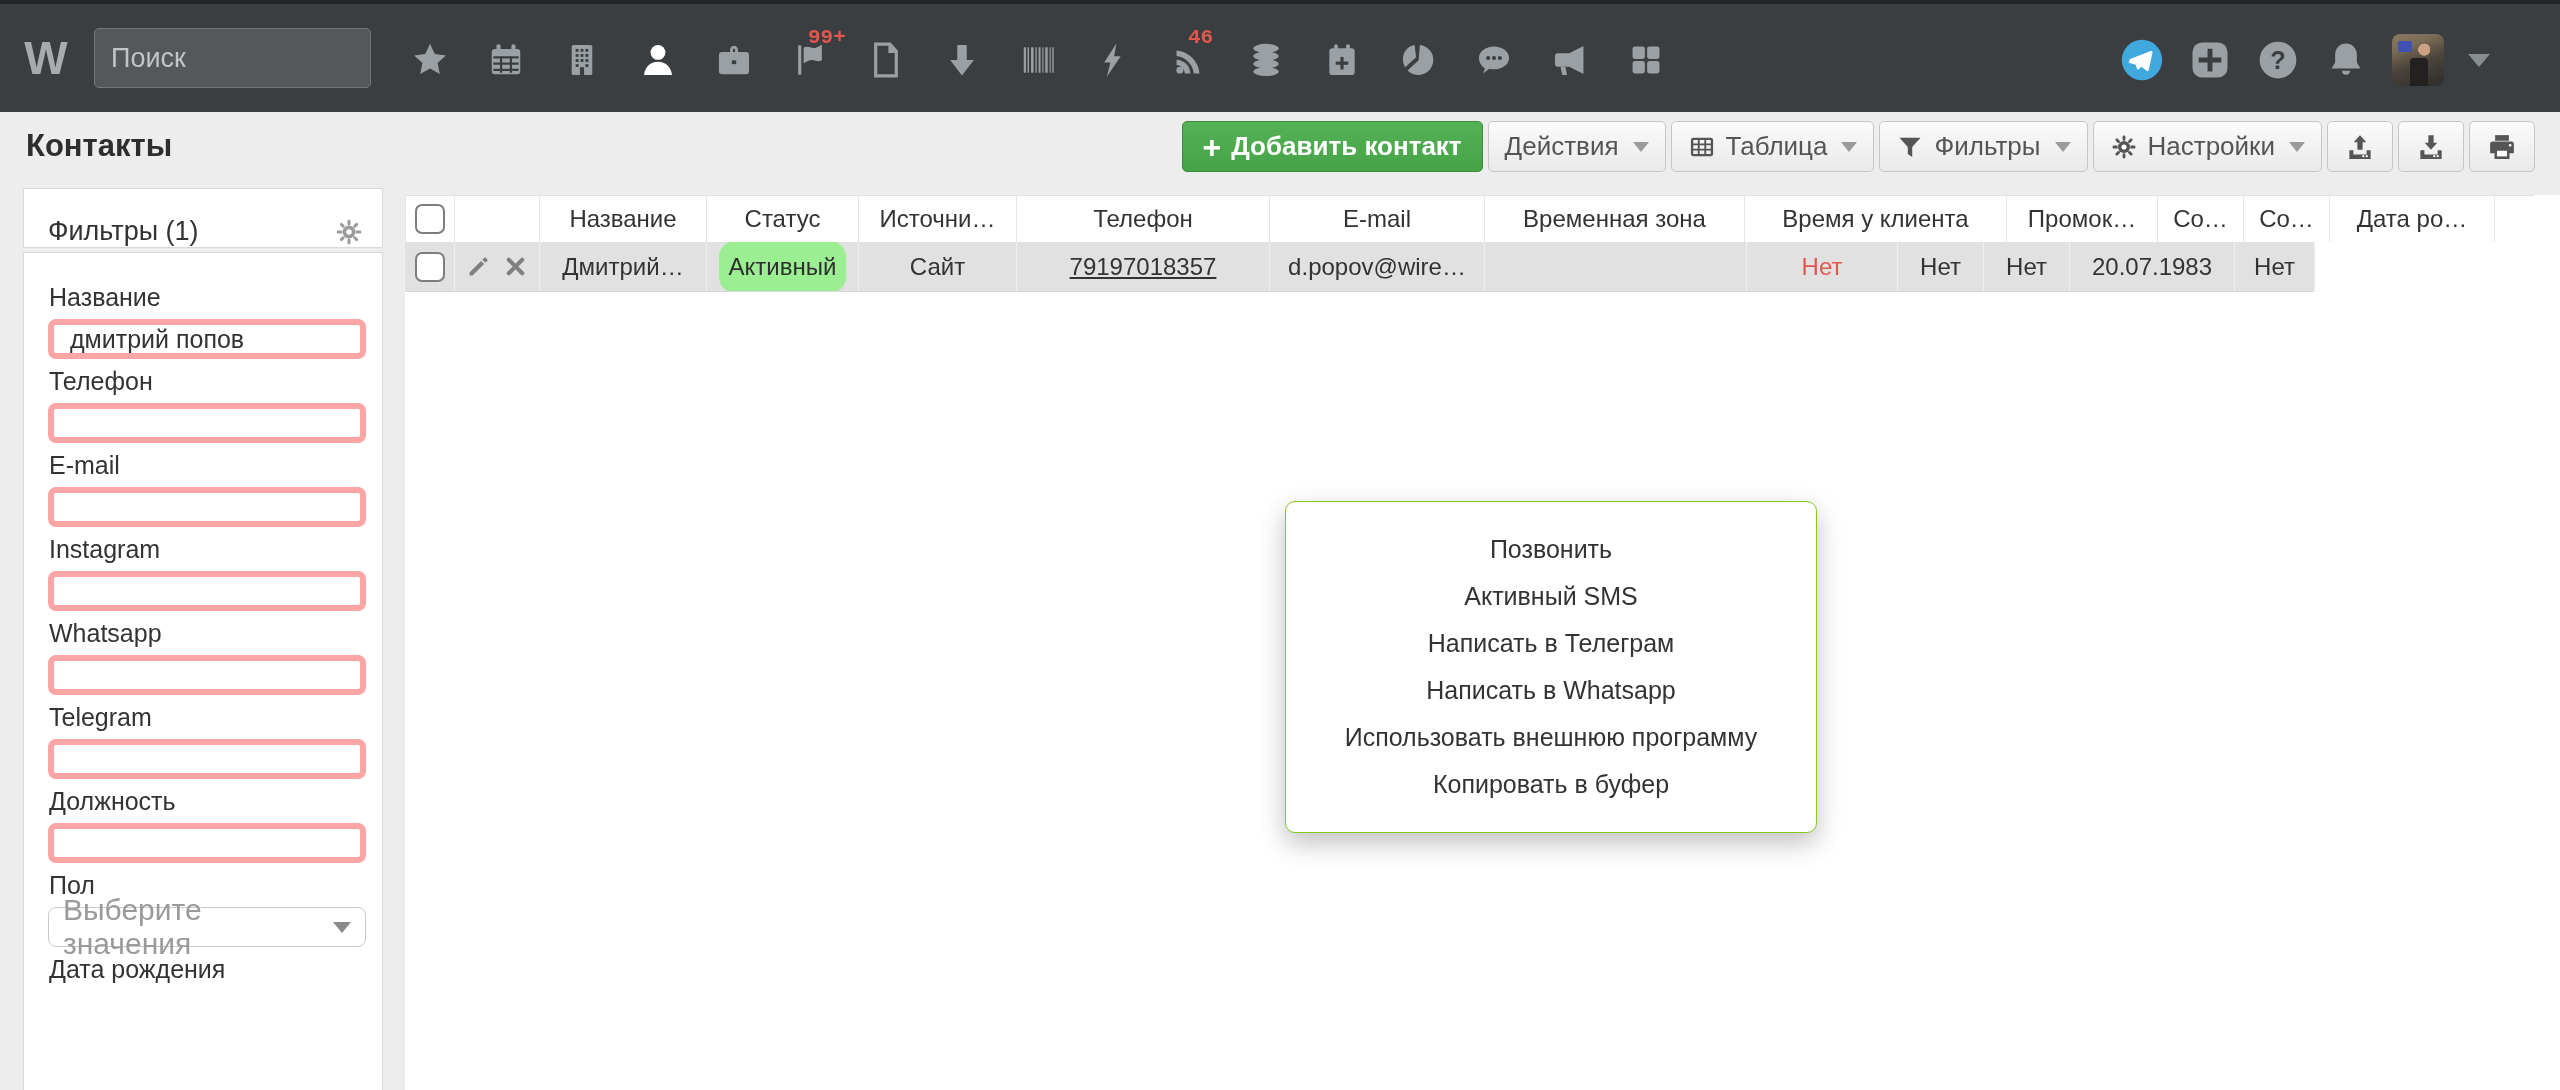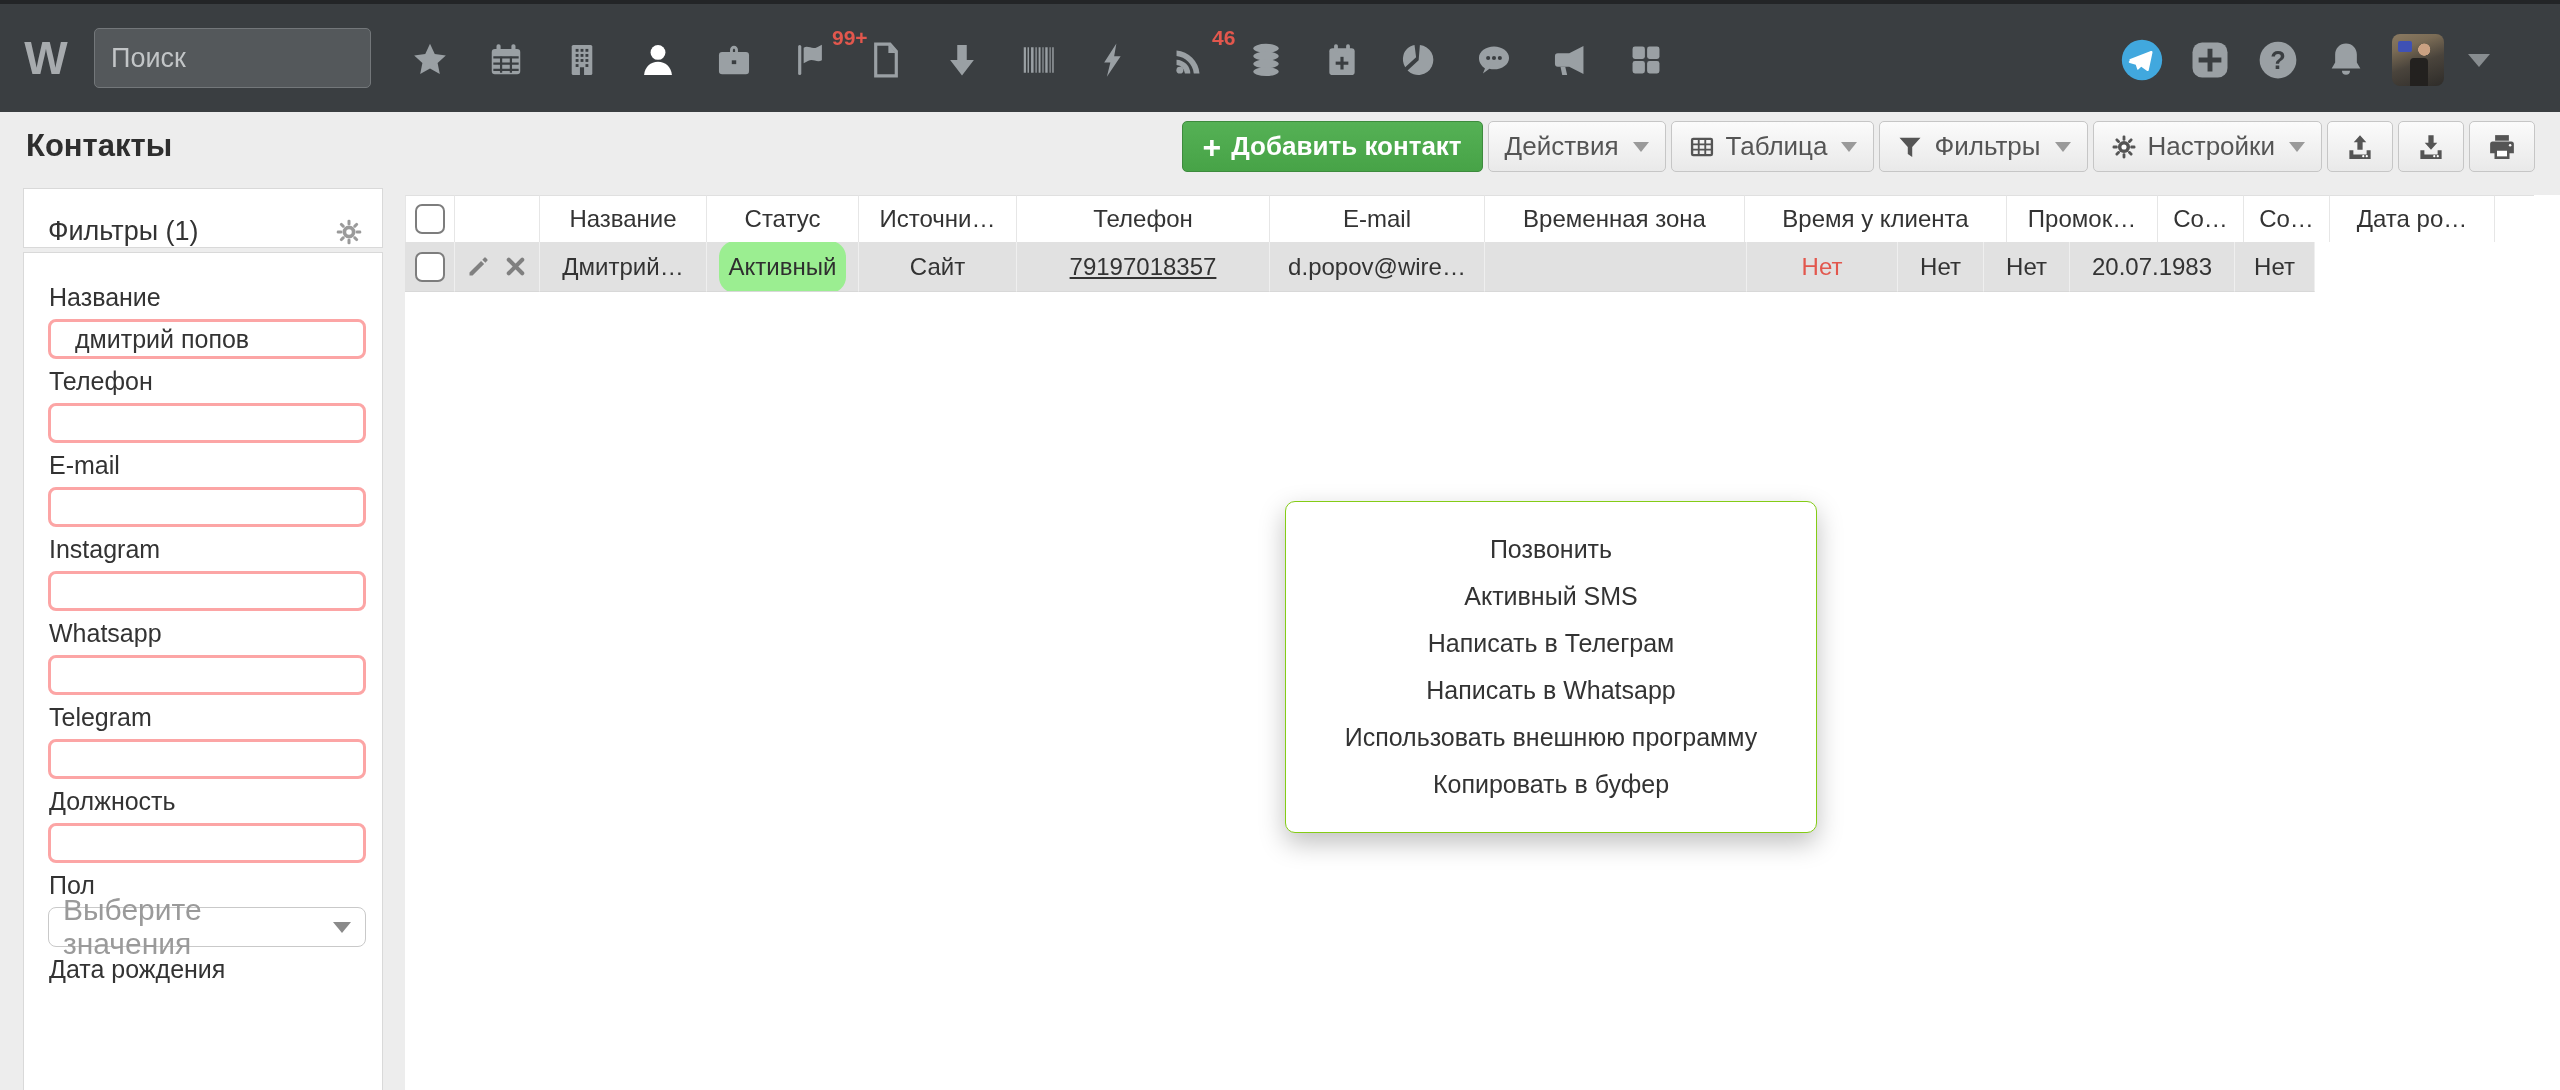--- a/index.html
+++ b/index.html
@@ -33,23 +33,24 @@
     display:flex; align-items:center; gap:32px;
   }
   .nav-icon {
     position:relative; width:44px; height:44px; flex:none;
     display:flex; align-items:center; justify-content:center;
     color:#9aa0a4; cursor:pointer;
   }
   .nav-icon svg { width:38px; height:38px; }
   .nav-icon.active { color:#ffffff; }
   .nav-badge {
-    position:absolute; top:-12px; left:44px;
+    position:absolute; top:-12px; left:20px;
     color: var(--badge-red, #e2574d); font-size:21px; font-weight:bold;
     white-space:nowrap;
+    font-family:Liberation Mono, monospace;
   }
   .nav-right {
     position:absolute; right:70px; top:0; height:112px;
     display:flex; align-items:center; gap:24px;
   }
   .nav-right .nav-icon svg { width:42px; height:42px; }
   .nav-right .tg svg { width:46px; height:46px; }
   .avatar {
     width:52px; height:52px; border-radius:8px; flex:none; cursor:pointer;
     background:
@@ -115,22 +116,22 @@
   .filters-gear { color:#9a9a9a; cursor:pointer; display:flex; }
   .filters-gear svg { width:30px; height:30px; }
   .filters-body {
     position:absolute; left:23px; top:252px; width:360px; bottom:-4px;
     background:#fff; border:1px solid #d9d9d9; padding:24px 18px 0 24px;
     overflow:hidden;
   }
   .field { margin-bottom:8px; }
   .field label { display:block; font-size:25px; color:#333; margin:6px 0 6px 1px; height:30px; }
   .field input {
-    width:318px; height:40px; border:3px solid #fca5a5; border-radius:8px;
-    font-size:25px; color:#333; padding:0 24px; outline:none;
+    width:318px; height:40px; border:6px solid #fca5a5; border-radius:8px;
+    font-size:25px; color:#333; padding:0 16px; outline:none;
     font-family:"Liberation Sans", sans-serif; background:#fff;
   }
   .select-box {
     width:318px; height:40px; border:1px solid #c9c9c9; border-radius:8px;
     display:flex; align-items:center; justify-content:space-between;
     padding:0 14px; cursor:pointer; background:#fff;
   }
   .select-box .ph { font-size:30px; color:#9a9a9a; }
   .select-box .caret {
     width:0; height:0; border-left:9px solid transparent;

